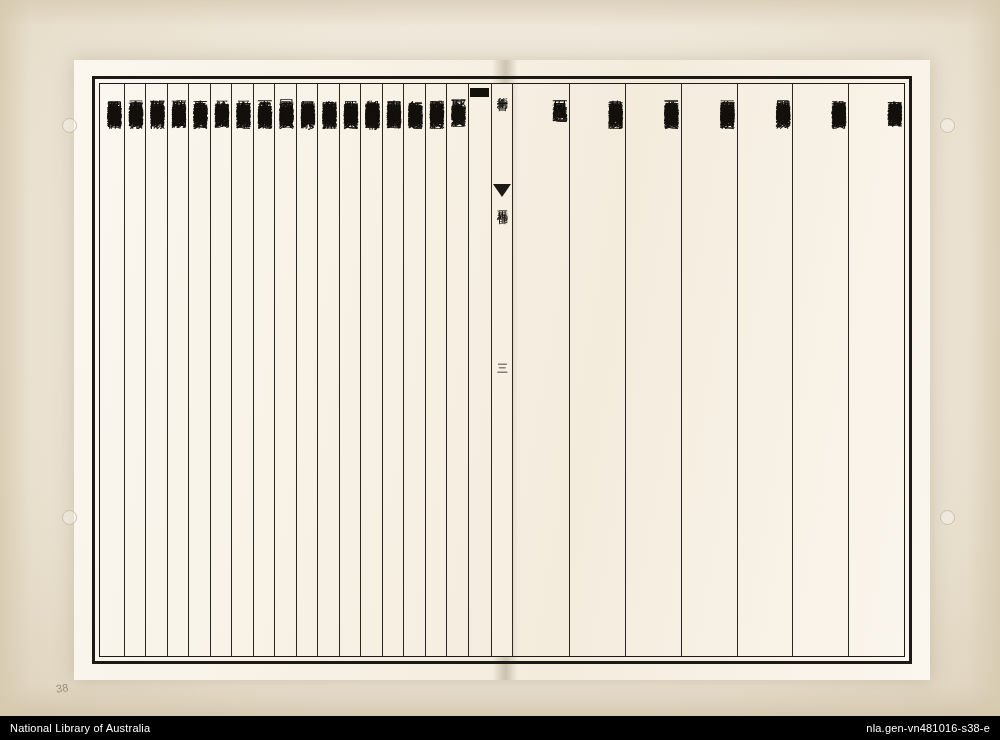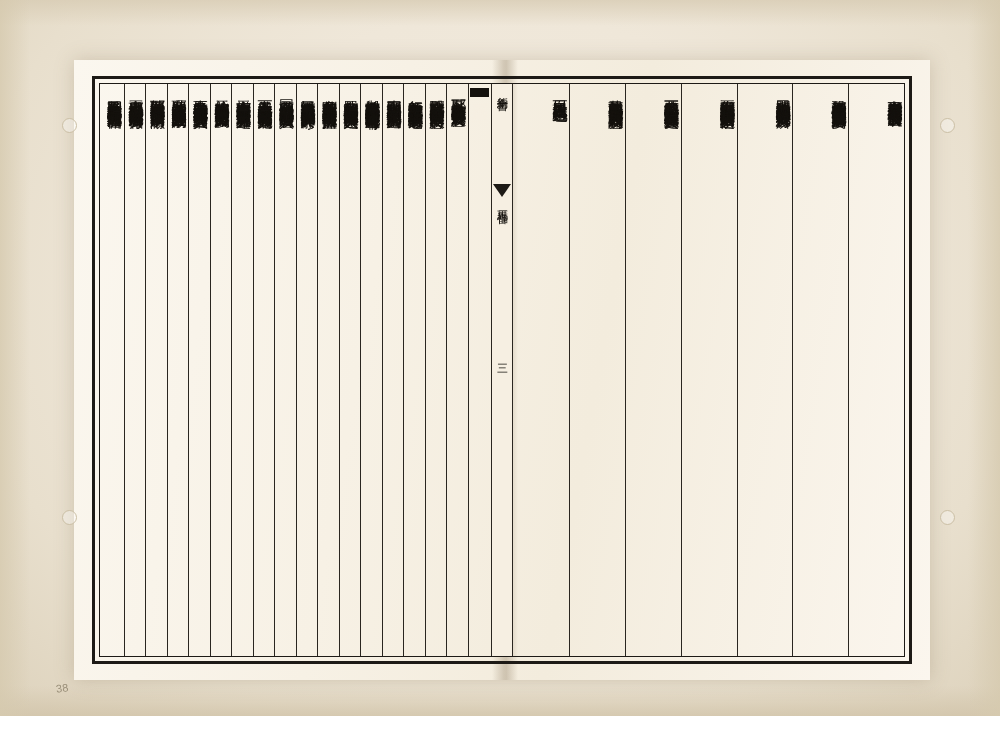--- a/index.html
+++ b/index.html
@@ -262,14 +262,18 @@
         <div class="col" style="width:5.5%;">執耶穌而止之言曰彼狂矣有士子自耶路撒冷來曰彼爲別西卜所附賴</div>
         <div class="col" style="width:5.5%;">鬼王逐鬼也耶穌召之來設譬以告之曰撒但何能逐撒但乎若國自相分</div>
         <div class="col" style="width:5.5%;">爭則其國不能立若家自相分爭則其家不能立倘撒但起攻撒但而自相</div>
       </div>
 
     </div>
   </div>
 
   <div class="pencil-mark">38</div>
 
+  <div class="footer-bar">
+    <div class="footer-left">National Library of Australia</div>
+    <div class="footer-right">nla.gen-vn481016-s38-e</div>
+  </div>
 
 </div>
 
 </body></html>

